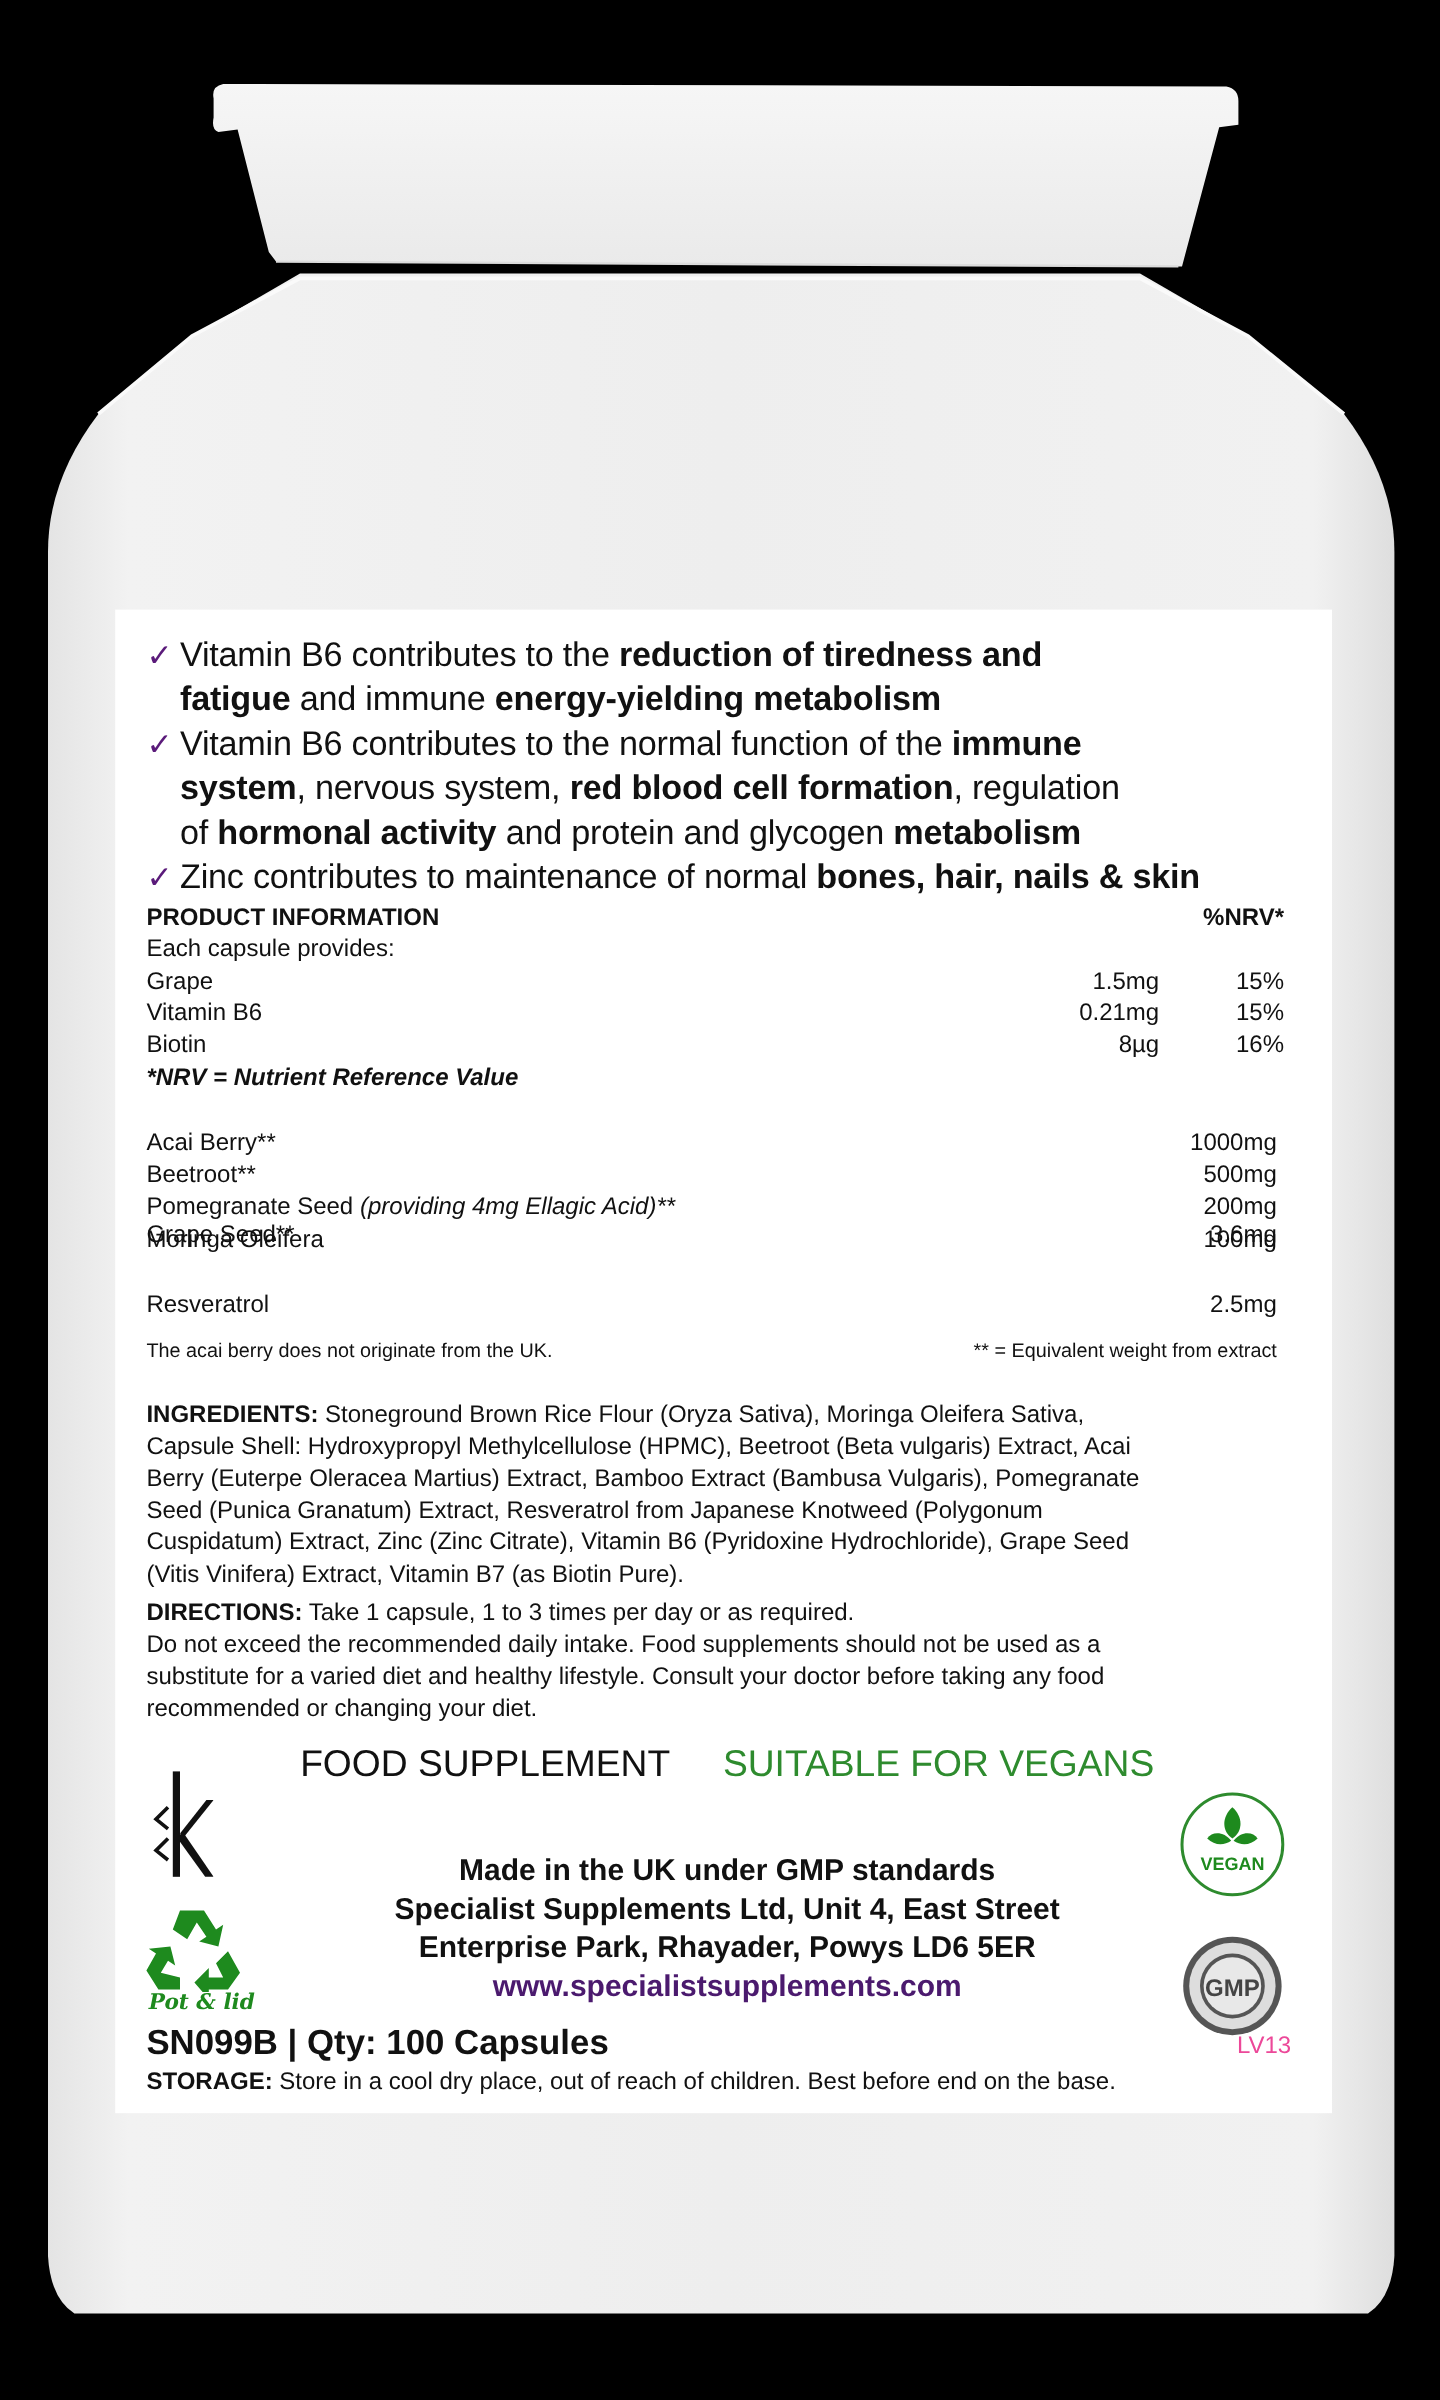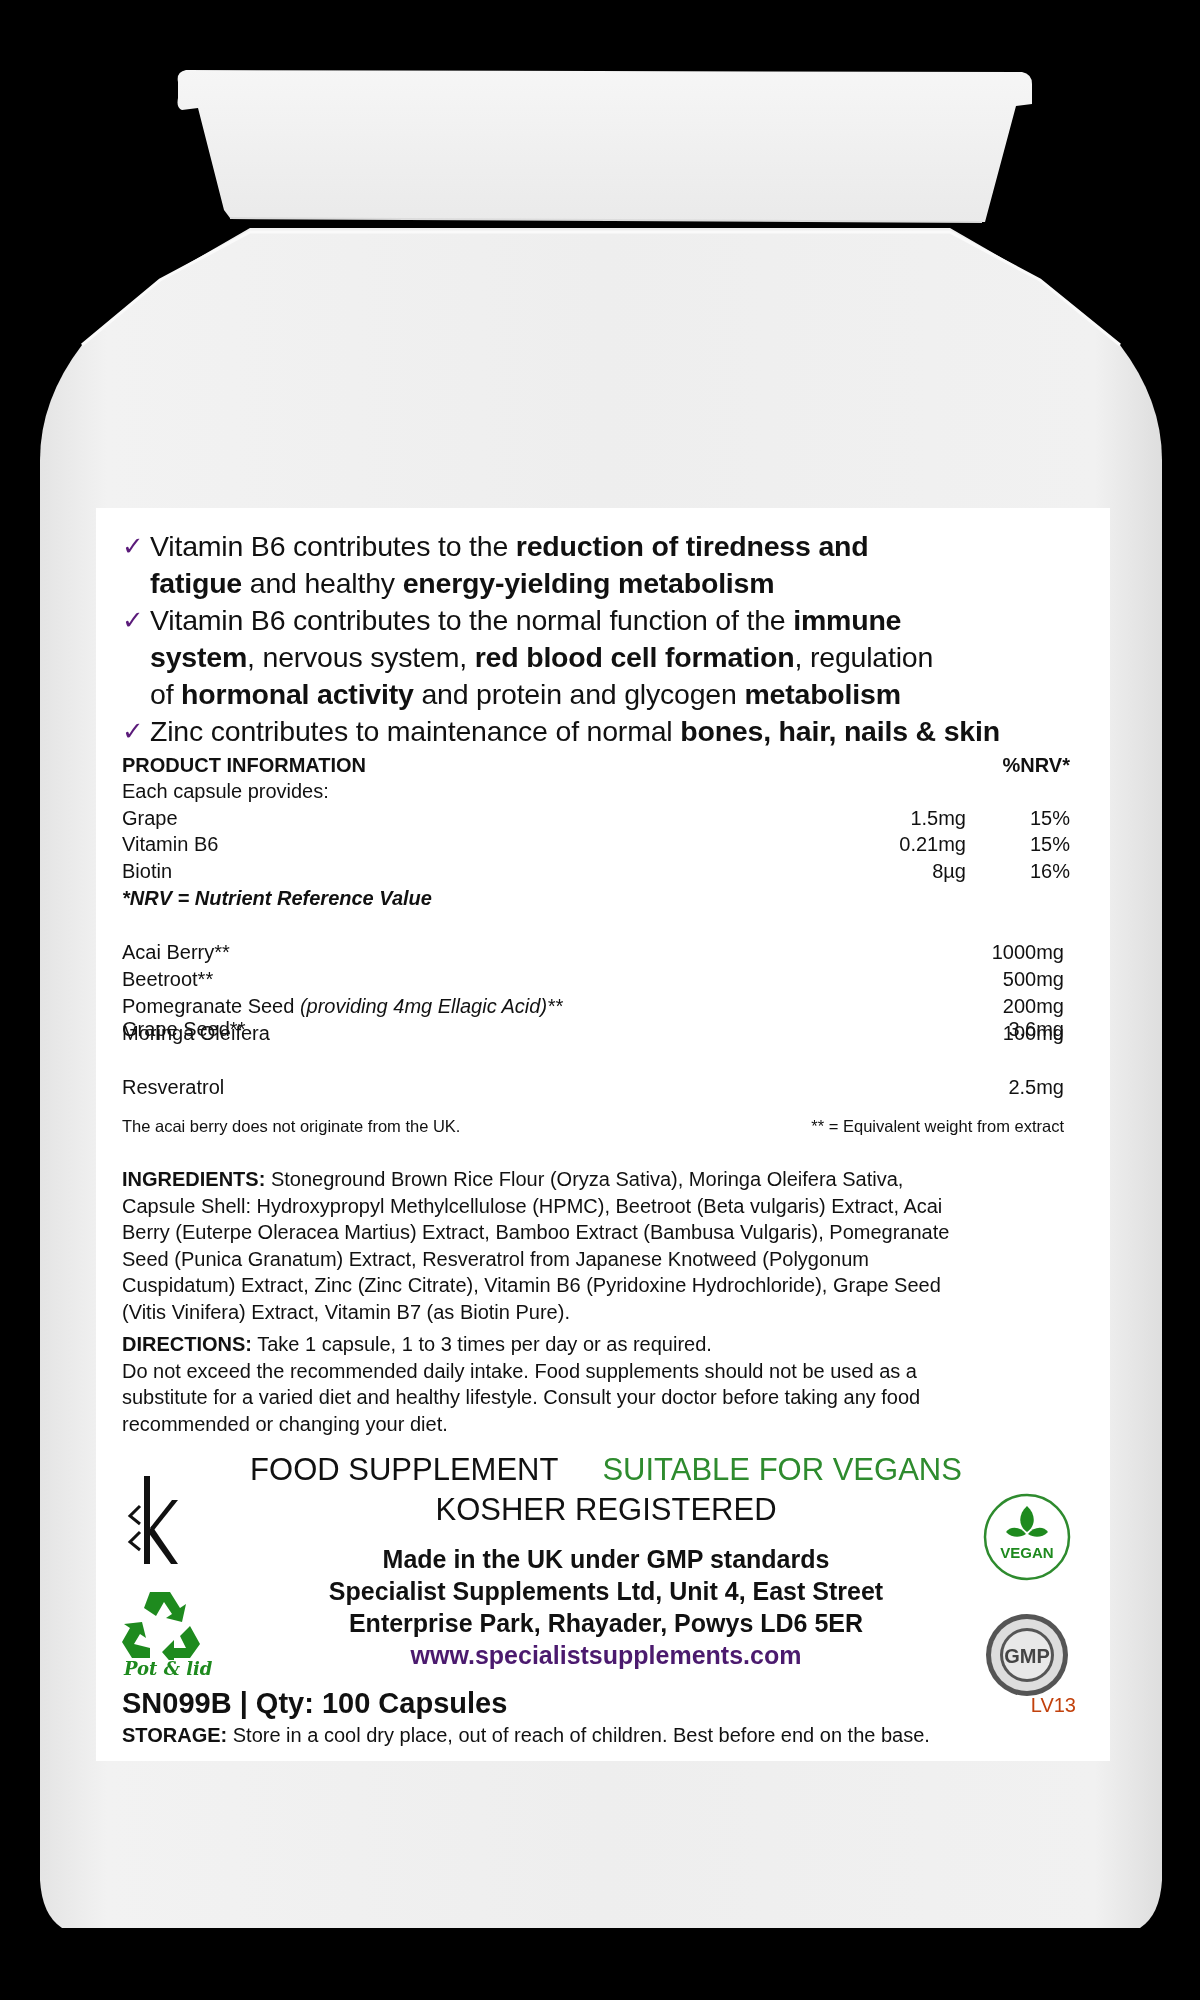--- a/index.html
+++ b/index.html
@@ -45,21 +45,21 @@
   <path d="M82,345 L160,280 L250,232 L950,232 L1040,280 L1120,345" fill="none" stroke="#fafafa" stroke-width="3"></path>
 
   <path d="M178,82 Q176,72 186,70 L1022,72 Q1032,74 1032,84 L1032,104 L1016,106 L985,222 L980,222 L230,218 L224,210 L198,108 L182,110 Q176,108 178,98 Z" fill="url(#capGrad)"></path>
   <line x1="230" y1="218" x2="982" y2="222" stroke="#dcdcdc" stroke-width="2"></line>
 </svg>
 
 <div class="label">
 
   <div class="claim" style="top:20px;">
     <span class="chk">✓</span>
-    <span class="txt"><span>Vitamin B6 contributes to the </span><b>reduction of tiredness and<br>fatigue</b><span> and healthy </span><b>energy-yielding metabolism</b></span>
+    <span class="txt"><span>Vitamin B6 contributes to the </span><b>reduction of tiredness and<br>fatigue</b><span> and immune </span><b>energy-yielding metabolism</b></span>
   </div>
   <div class="claim" style="top:94px;">
     <span class="chk">✓</span>
     <span class="txt" id="claim1"><span>Vitamin B6 contributes to the normal function of the </span><b>immune</b><br><span></span><b>system</b><span>, nervous system, </span><b>red blood cell formation</b><span>, regulation</span><br><span>of </span><b>hormonal activity</b><span> and protein and glycogen </span><b>metabolism</b></span>
   </div>
   <div class="claim" style="top:205px;">
     <span class="chk">✓</span>
     <span class="txt" id="claim2"><span>Zinc contributes to maintenance of normal </span><b>bones, hair, nails &amp; skin</b></span>
   </div>
 
@@ -129,21 +129,20 @@
   <div class="para" style="top:823px;">
     <b>DIRECTIONS:</b><span> Take 1 capsule, 1 to 3 times per day or as required.</span><br>
     <span>Do not exceed the recommended daily intake. Food supplements should not be used as a</span><br>
     <span>substitute for a varied diet and healthy lifestyle. Consult your doctor before taking any food</span><br>
     <span>recommended or changing your diet.</span>
   </div>
 
   <div class="center" style="top:944px; font-size:31px; line-height:36px;">
     <span>FOOD SUPPLEMENT</span><span style="display:inline-block;width:44px;"></span><span class="green">SUITABLE FOR VEGANS</span>
   </div>
-  <div class="center" style="top:984px; font-size:31px; line-height:36px;">KOSHER REGISTERED</div>
 
   <div class="center" style="top:1035px; font-size:25px; line-height:32px; font-weight:bold;text-align:center;">
     <div>Made in the UK under GMP standards</div>
     <div>Specialist Supplements Ltd, Unit 4, East Street</div>
     <div>Enterprise Park, Rhayader, Powys LD6 5ER</div>
     <div class="purple">www.specialistsupplements.com</div>
   </div>
 
   <svg class="abs" style="left:30px; top:968px;" width="52" height="90" viewBox="0 0 52 90">
     <rect x="18" y="0" width="6" height="88" fill="#111"></rect>
@@ -172,18 +171,18 @@
 
   <svg class="abs" style="left:888px; top:1104px;" width="86" height="86" viewBox="0 0 86 86">
     <circle cx="43" cy="43" r="41" fill="#555"></circle>
     <circle cx="43" cy="43" r="36" fill="#ddd"></circle>
     <circle cx="43" cy="43" r="27" fill="#555"></circle>
     <circle cx="43" cy="43" r="24" fill="#e8e8e8"></circle>
     <text x="43" y="51" text-anchor="middle" font-family="Liberation Sans, sans-serif" font-weight="bold" font-size="20" fill="#444">GMP</text>
   </svg>
 
   <div class="abs" style="left:26px; top:1178px; font-size:29px; font-weight:bold; line-height:34px;">SN099B | Qty: 100 Capsules</div>
-  <div class="abs" style="right:34px; top:1186px; font-size:20px; color:#c2410c;">LV13</div>
+  <div class="abs" style="right:34px; top:1186px; font-size:20px; color:#ec4899;">LV13</div>
 
   <div class="abs" style="left:26px; top:1214px; font-size:20px; line-height:26px; white-space:nowrap;">
     <b>STORAGE:</b><span> Store in a cool dry place, out of reach of children. Best before end on the base.</span>
   </div>
 </div>
 
 </body></html>

